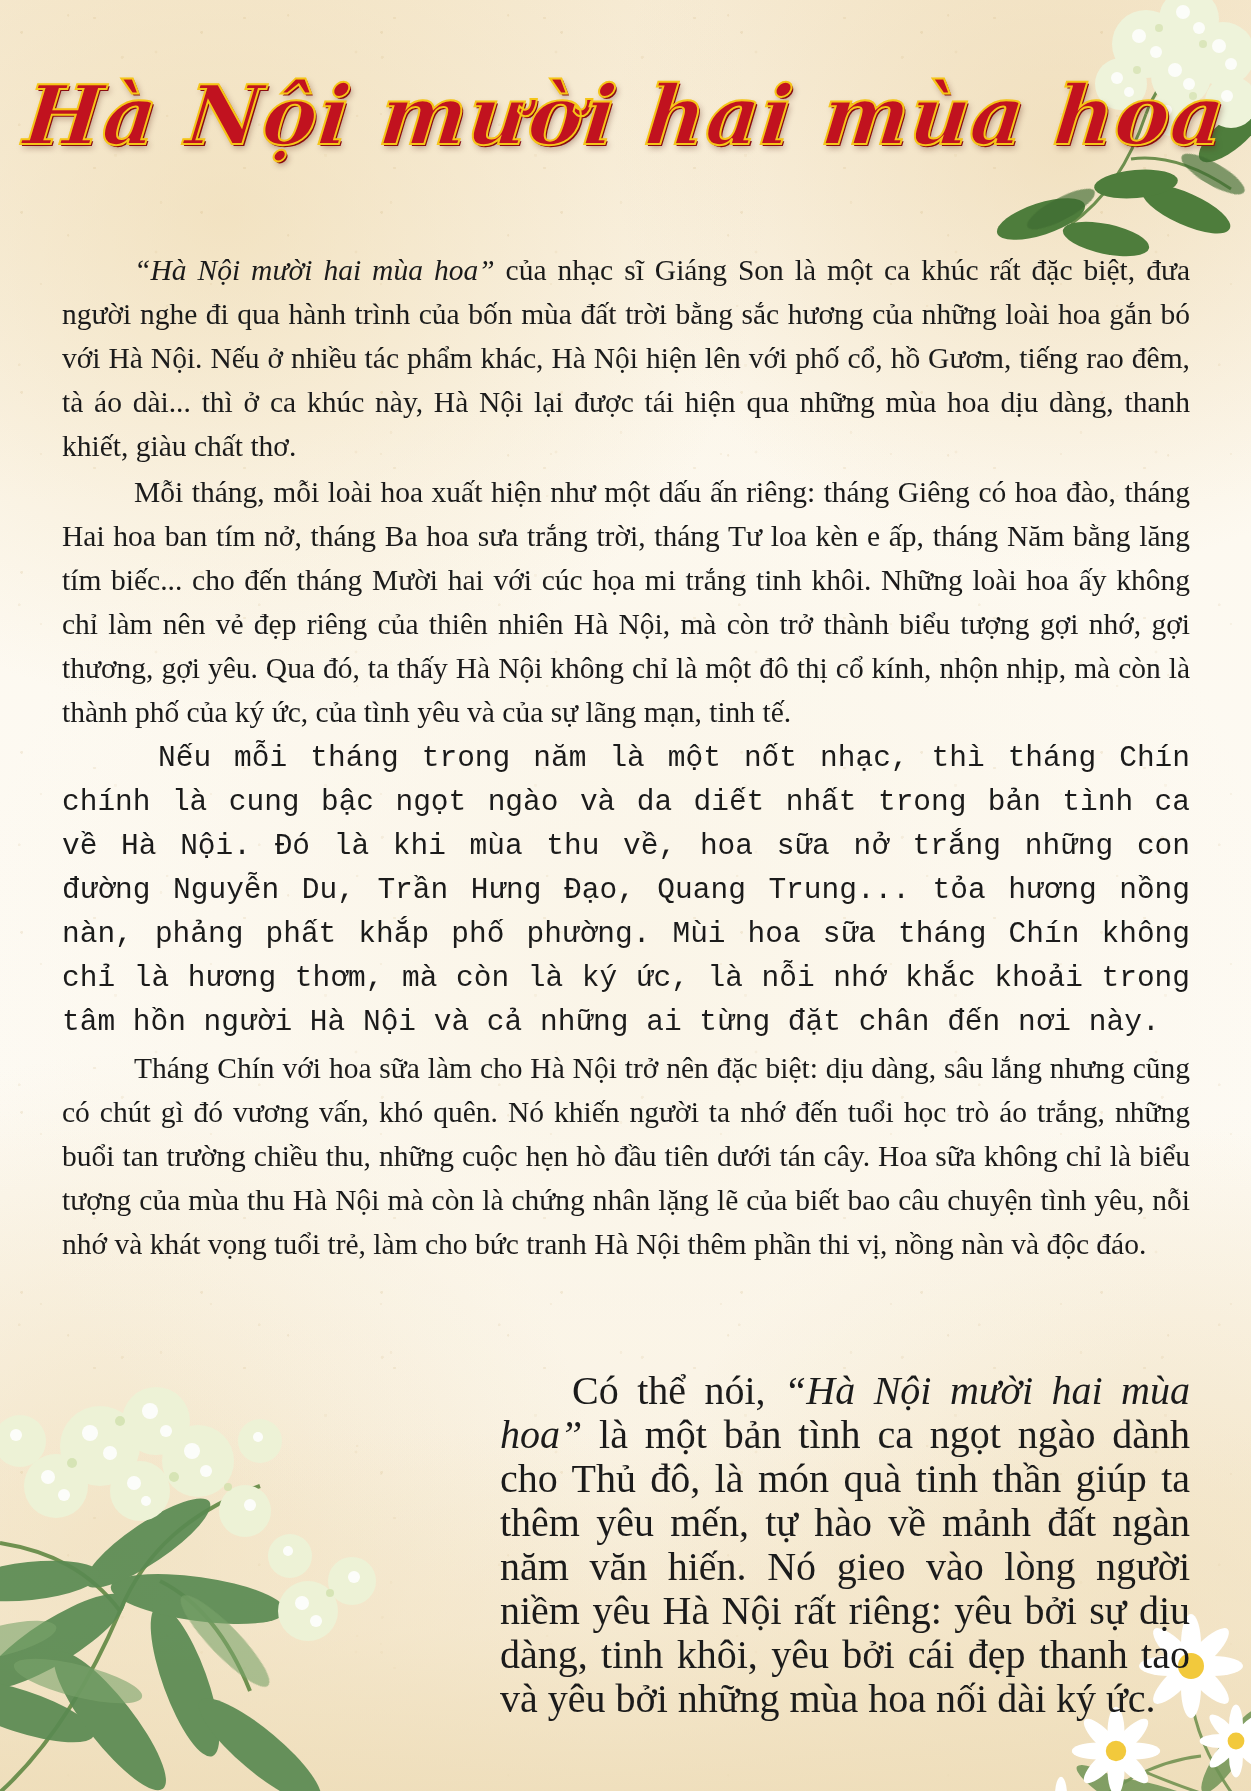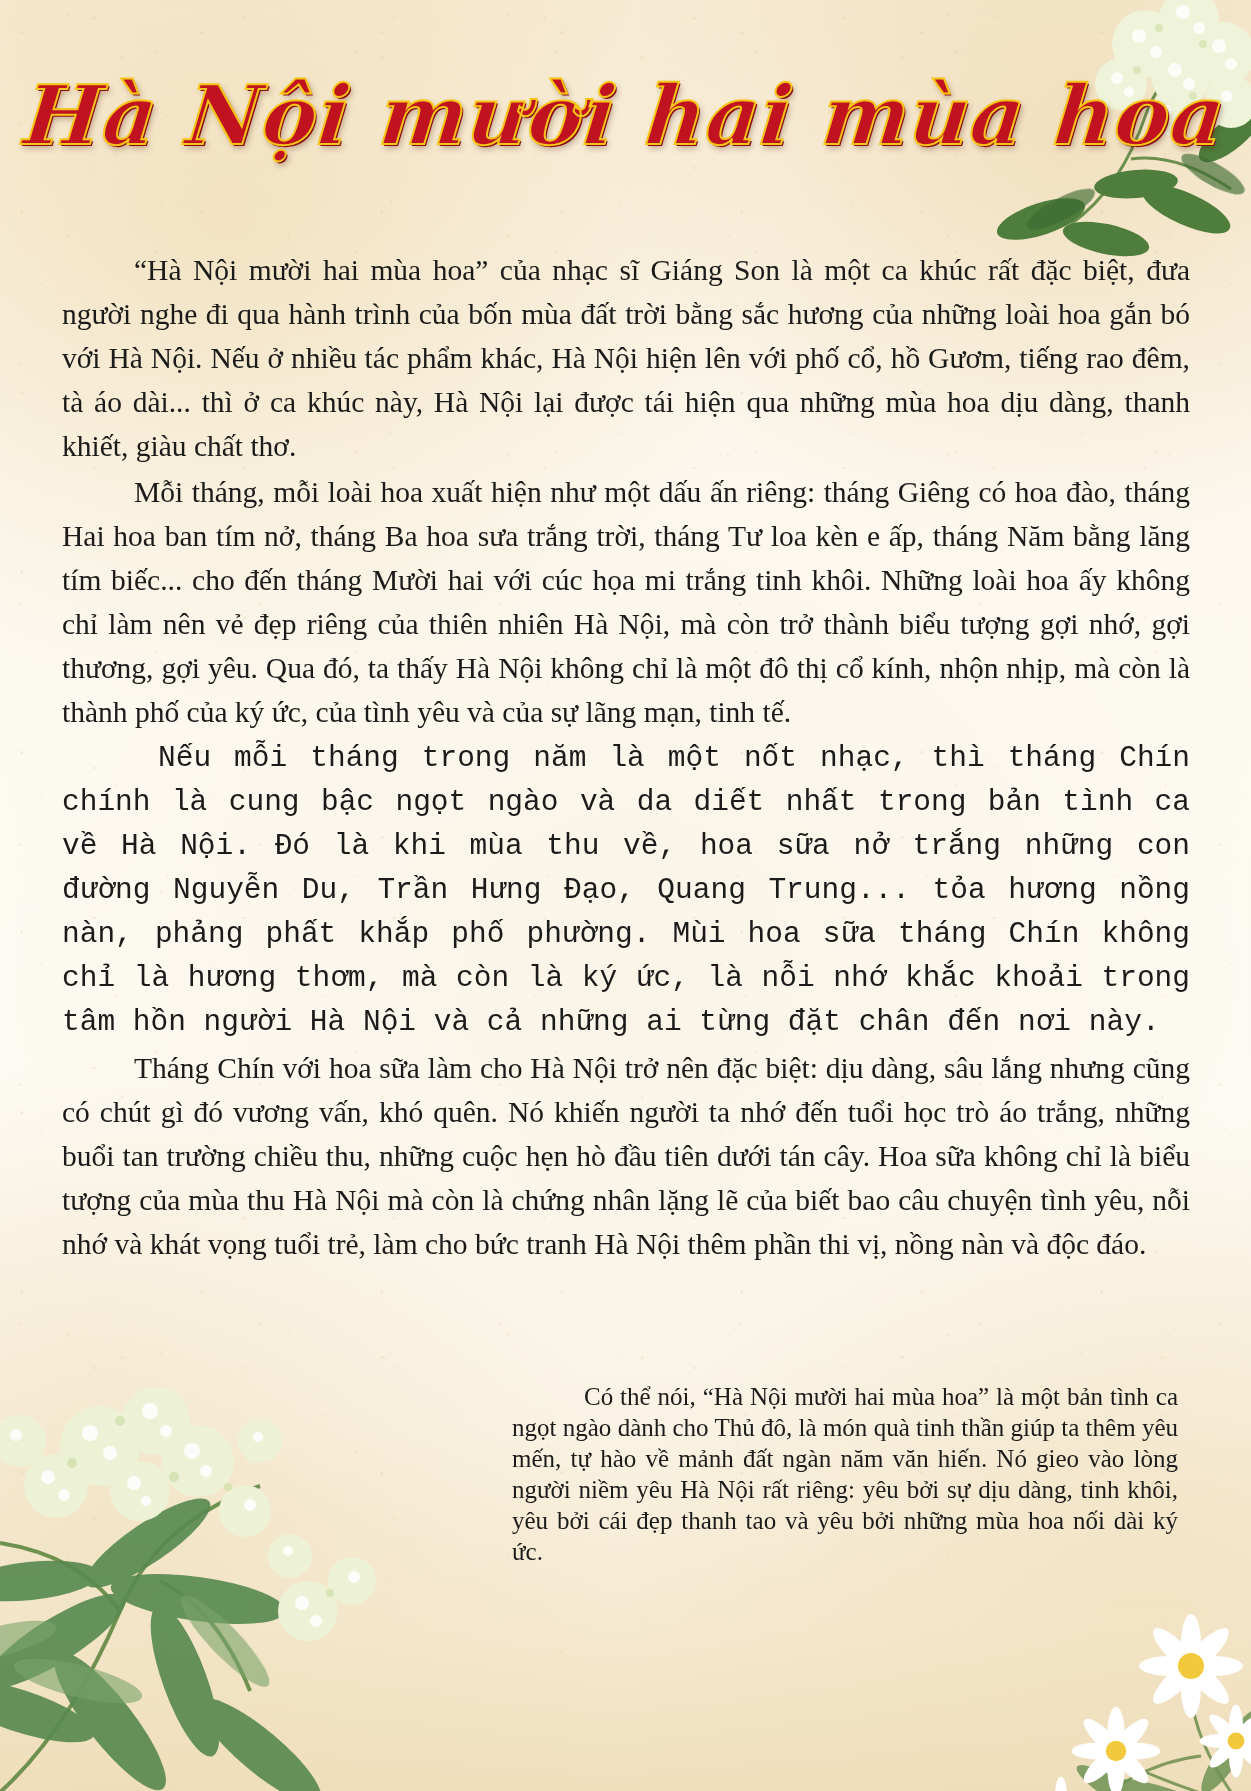--- a/index.html
+++ b/index.html
@@ -87,34 +87,34 @@
     margin: 0 0 2px 0;
     font-size: 29.5px;
     line-height: 44px;
     color: #1b1b1b;
     text-align: justify;
     text-justify: inter-word;
     text-indent: 72px;
     font-family: "Liberation Serif", serif;
   }
   p.para.indent-big { text-indent: 96px; font-family: Liberation Mono, monospace; }
-  .it { }
+  .it { font-style: italic; }
 
   
   .closing {
     position: absolute;
     left: 500px;
     top: 1369px;
     width: 690px;
     z-index: 5;
   }
   .closing p {
-    margin: 12px;
-    font-size: 25px;
-    line-height: 31px;
+    margin: 0;
+    font-size: 40px;
+    line-height: 44px;
     color: #1b1b1b;
     text-align: justify;
     text-indent: 72px;
     font-family: "Liberation Serif", serif;
   }
 
   
   .deco { position: absolute; z-index: 2; pointer-events: none; }
   .deco-top-right { right: -10px; top: -16px; width: 330px; height: 290px; z-index: 3; }
   .deco-bottom-left { left: -40px; bottom: -30px; width: 520px; height: 540px; z-index: 3; }

